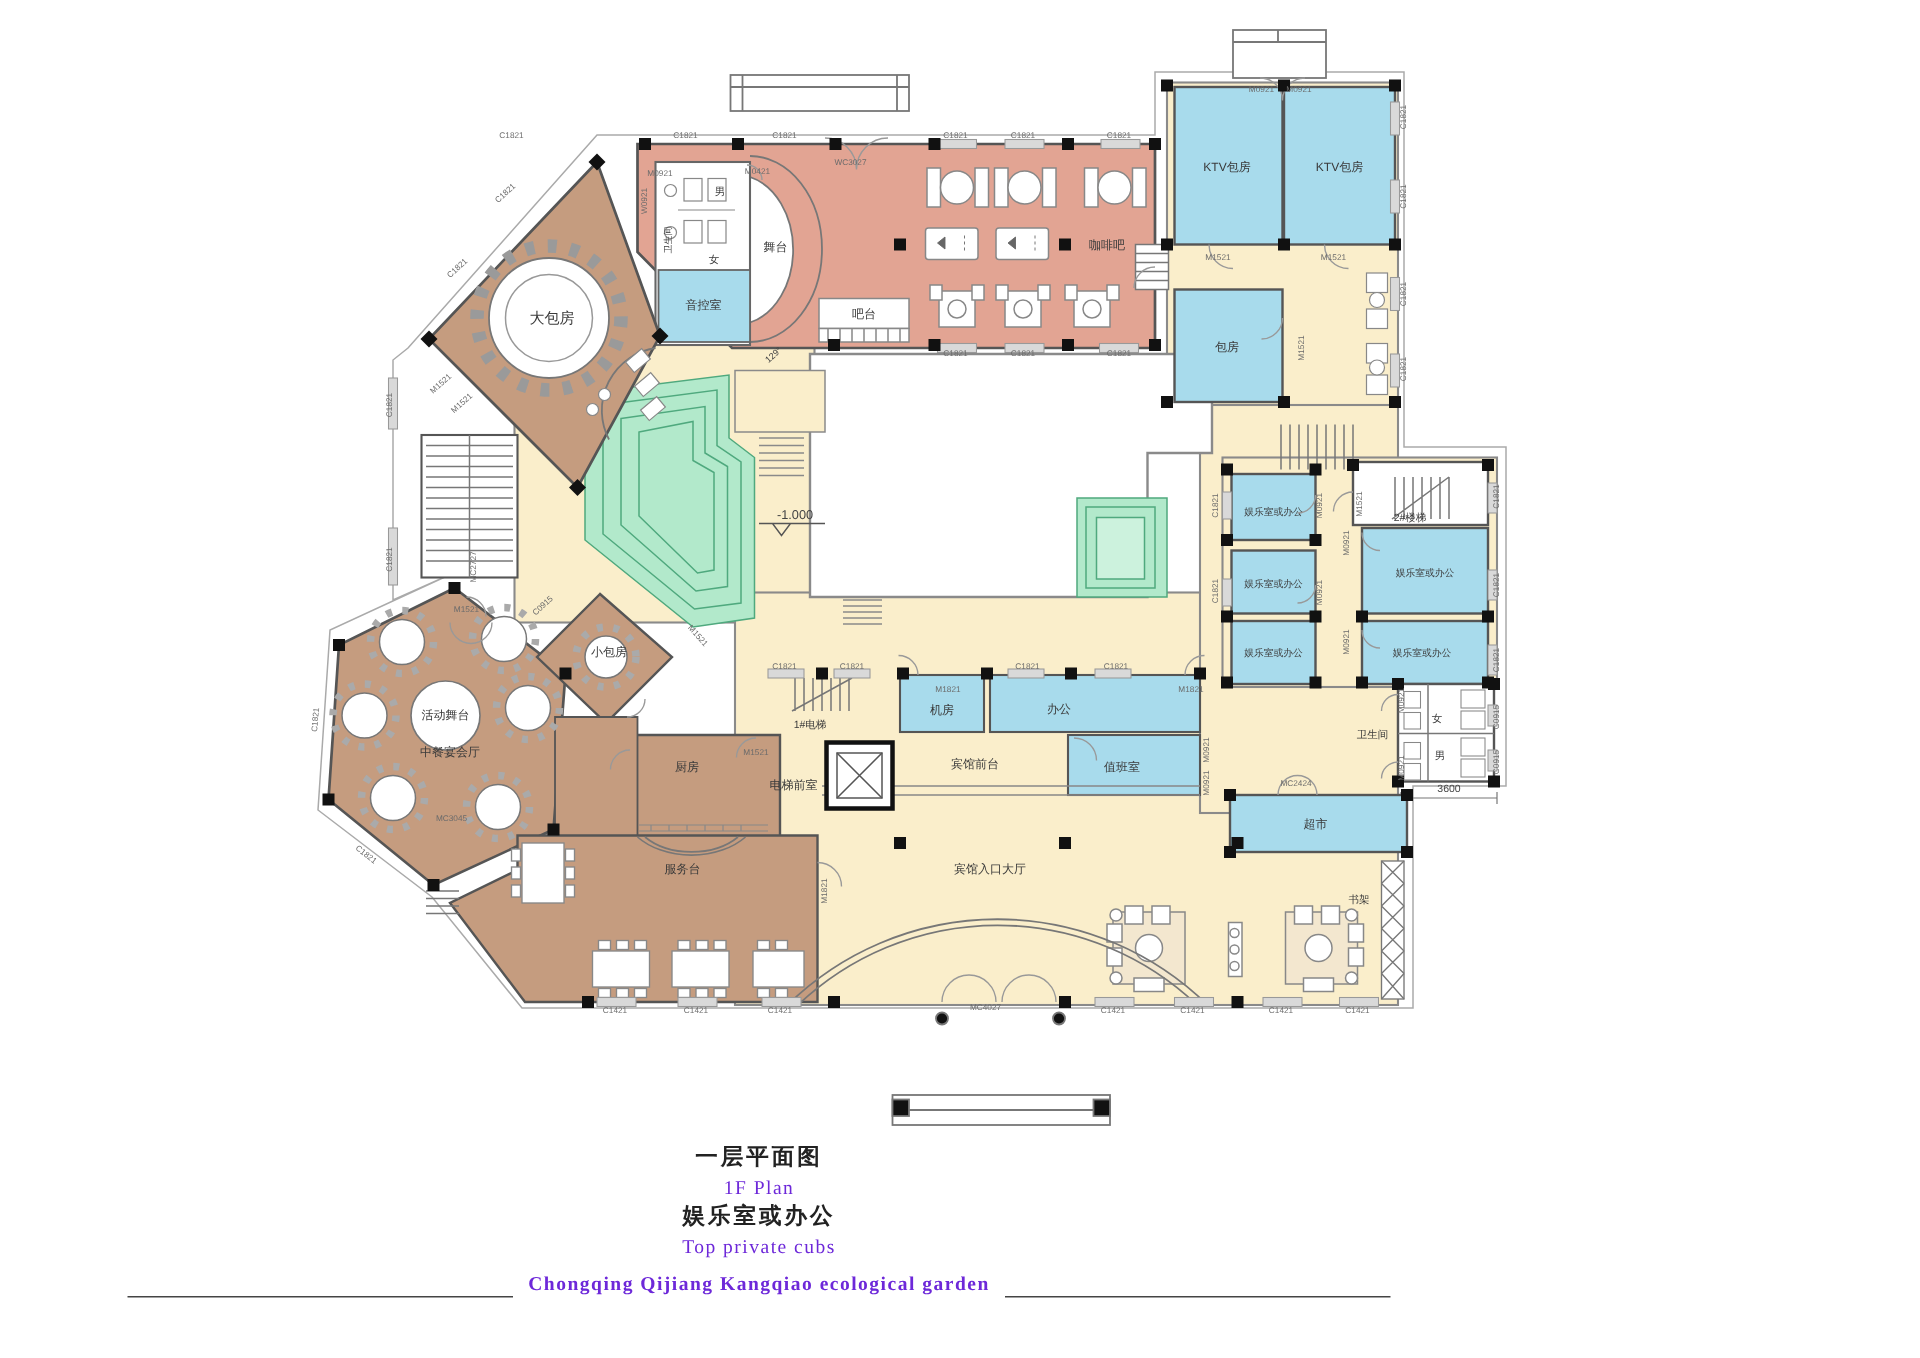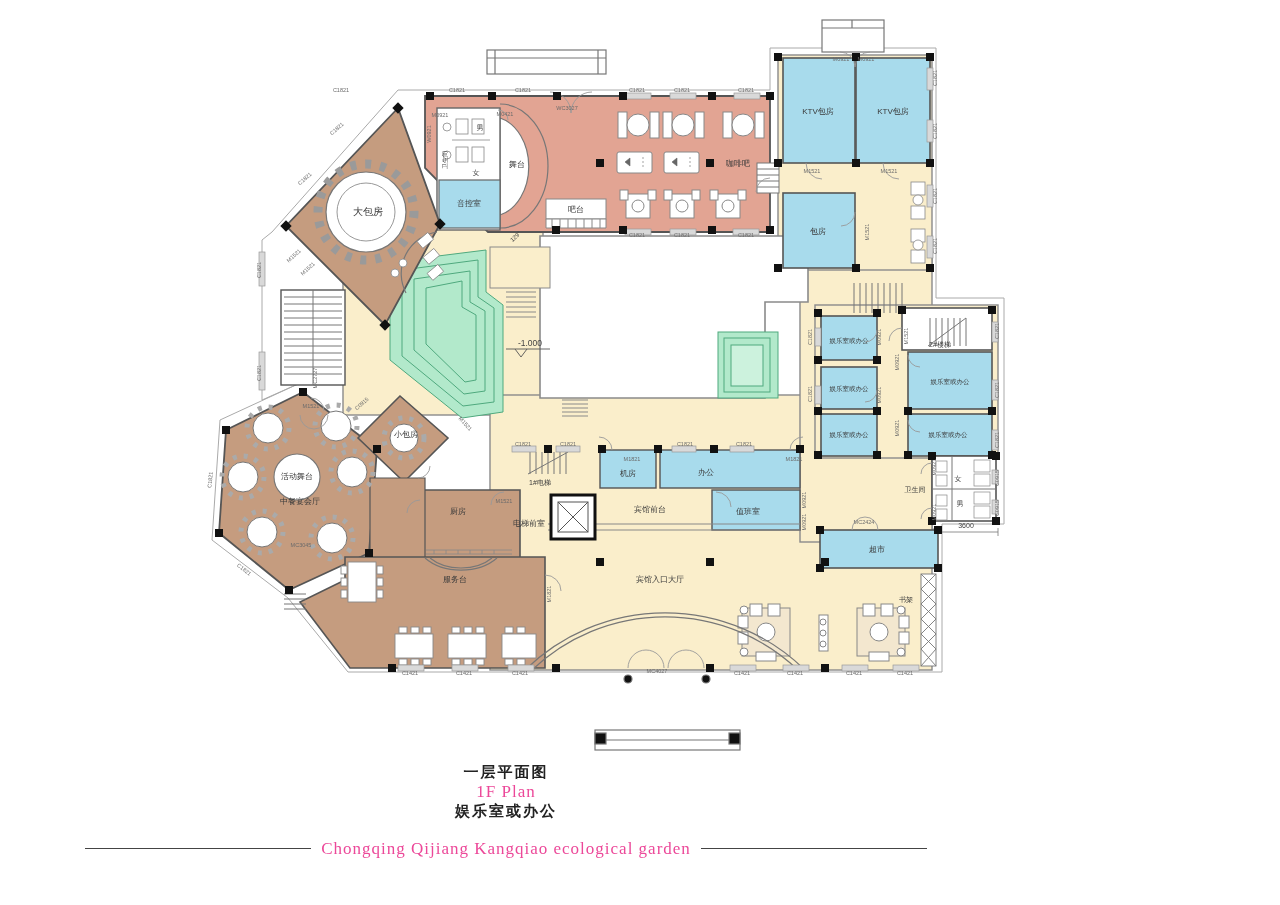--- a/index.html
+++ b/index.html
@@ -4,22 +4,22 @@
 <style>
   html,body{margin:0;padding:0;background:#fff;}
   .page{position:relative;width:1280px;height:905px;background:#fff;overflow:hidden;
         font-family:"Liberation Sans",sans-serif;}
   svg text{font-family:"Liberation Sans",sans-serif;}
   .room-label{fill:#3a3a3a;text-anchor:middle;}
   .code-label{fill:#6b6b6b;text-anchor:middle;font-size:5.5px;}
   .annot-label{fill:#444;text-anchor:middle;}
   .titleblock{position:absolute;left:0;top:762px;width:1012px;text-align:center;color:#222;}
   .titleblock .cn{font-weight:bold;font-size:15px;letter-spacing:2px;line-height:20px;}
-  .titleblock .en{font-family:"Liberation Serif",serif;font-size:17px;letter-spacing:1px;line-height:19px;color:#ec4899;}
-  .rule-row{display:flex;align-items:center;gap:10px;margin-top:18px;padding:0 85px;}
+  .titleblock .en{font-family:"Liberation Serif",serif;font-size:13px;letter-spacing:1px;line-height:19px;color:#6d28d9;}
+  .rule-row{display:flex;align-items:flex-end;gap:10px;margin-top:6px;padding:0 85px;font-weight:bold;}
   .rule-row .rule{flex:1;border-top:1.5px solid #444;height:0;}
   .rule-row .en{white-space:nowrap;}
 </style>
 </head>
 <body>
 
 <div class="page">
 <svg id="plan-svg" width="1280" height="905" viewBox="0 0 1280 905">
   <rect x="0" y="0" width="1280" height="905" fill="#ffffff"></rect>
 
@@ -562,19 +562,20 @@
         <text x="530" y="346" class="annot-label" font-size="8.5">-1.000</text>
         <text x="966" y="528" class="annot-label" font-size="7">3600</text>
         <text x="517" y="238" class="annot-label" font-size="6" transform="rotate(-42 517 238)">129°</text>
       </g>
 </svg>
 
 <div class="titleblock">
   <div class="cn">一层平面图</div>
   <div class="en">1F Plan</div>
   <div class="cn">娱乐室或办公</div>
+  <div class="en">Top private cubs</div>
   <div class="rule-row">
     <div class="rule"></div>
     <div class="en">Chongqing Qijiang Kangqiao ecological garden</div>
     <div class="rule"></div>
   </div>
 </div>
 </div>
 
 </body></html>

